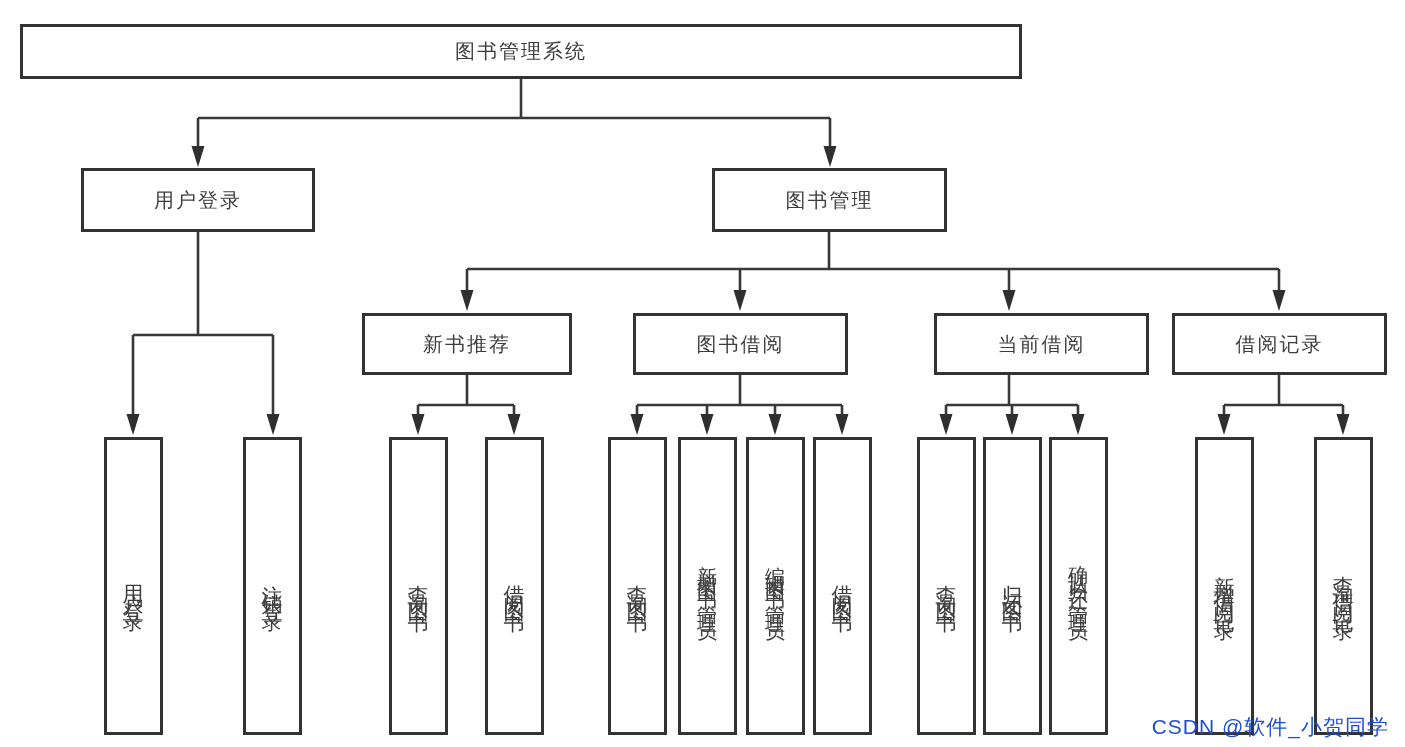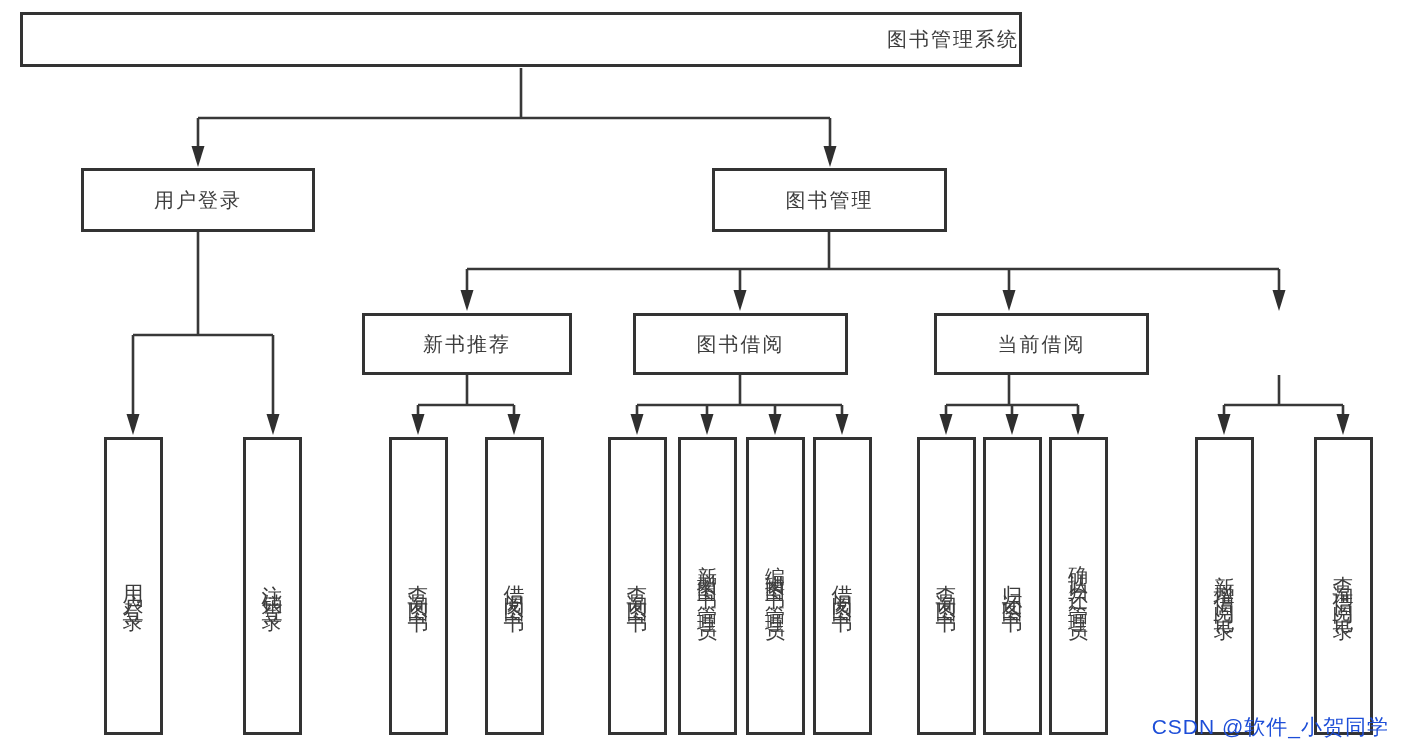--- a/index.html
+++ b/index.html
@@ -49,21 +49,21 @@
   .vbox .vtext {
     writing-mode: vertical-rl;
     text-orientation: mixed;
     font-size: 21px;
     letter-spacing: 9px;
     color: #3d3d3d;
     white-space: nowrap;
     line-height: 1;
   }
   
-  #n-root          { left: 20px;   top: 12px;  width: 1002px; height: 55px; justify-content: flex-end; }
+  #n-root          { left: 20px;   top: 24px;  width: 1002px; height: 55px; }
   #n-user-login    { left: 81px;   top: 168px; width: 234px;  height: 64px; }
   #n-book-mgmt     { left: 712px;  top: 168px; width: 235px;  height: 64px; }
   #n-new-book-rec  { left: 362px;  top: 313px; width: 210px;  height: 62px; }
   #n-book-borrow   { left: 633px;  top: 313px; width: 215px;  height: 62px; }
   #n-current-borrow{ left: 902px;  top: 313px; width: 215px;  height: 62px; margin-left: 32px; }
   #n-borrow-records{ left: 1172px; top: 313px; width: 215px;  height: 62px; }
   #l-login          { left: 104px;  }
   #l-logout         { left: 243px;  }
   #l-rec-query      { left: 389px;  }
   #l-rec-borrow     { left: 485px;  }
@@ -146,20 +146,23 @@
 
   <div id="n-book-mgmt" class="hbox">
     <span>图书管理</span>
   </div>
   <div id="n-book-borrow" class="hbox">
     <span>图书借阅</span>
   </div>
   <div id="n-current-borrow" class="hbox">
     <span>当前借阅</span>
   </div>
+  <div id="n-borrow-records" class="hbox">
+    <span>借阅记录</span>
+  </div>
 
   <div id="l-login" class="vbox">
     <span class="vtext">用户登录</span>
   </div>
   <div id="l-logout" class="vbox">
     <span class="vtext">注销登录</span>
   </div>
   <div id="l-rec-query" class="vbox">
     <span class="vtext">查询图书</span>
   </div>

